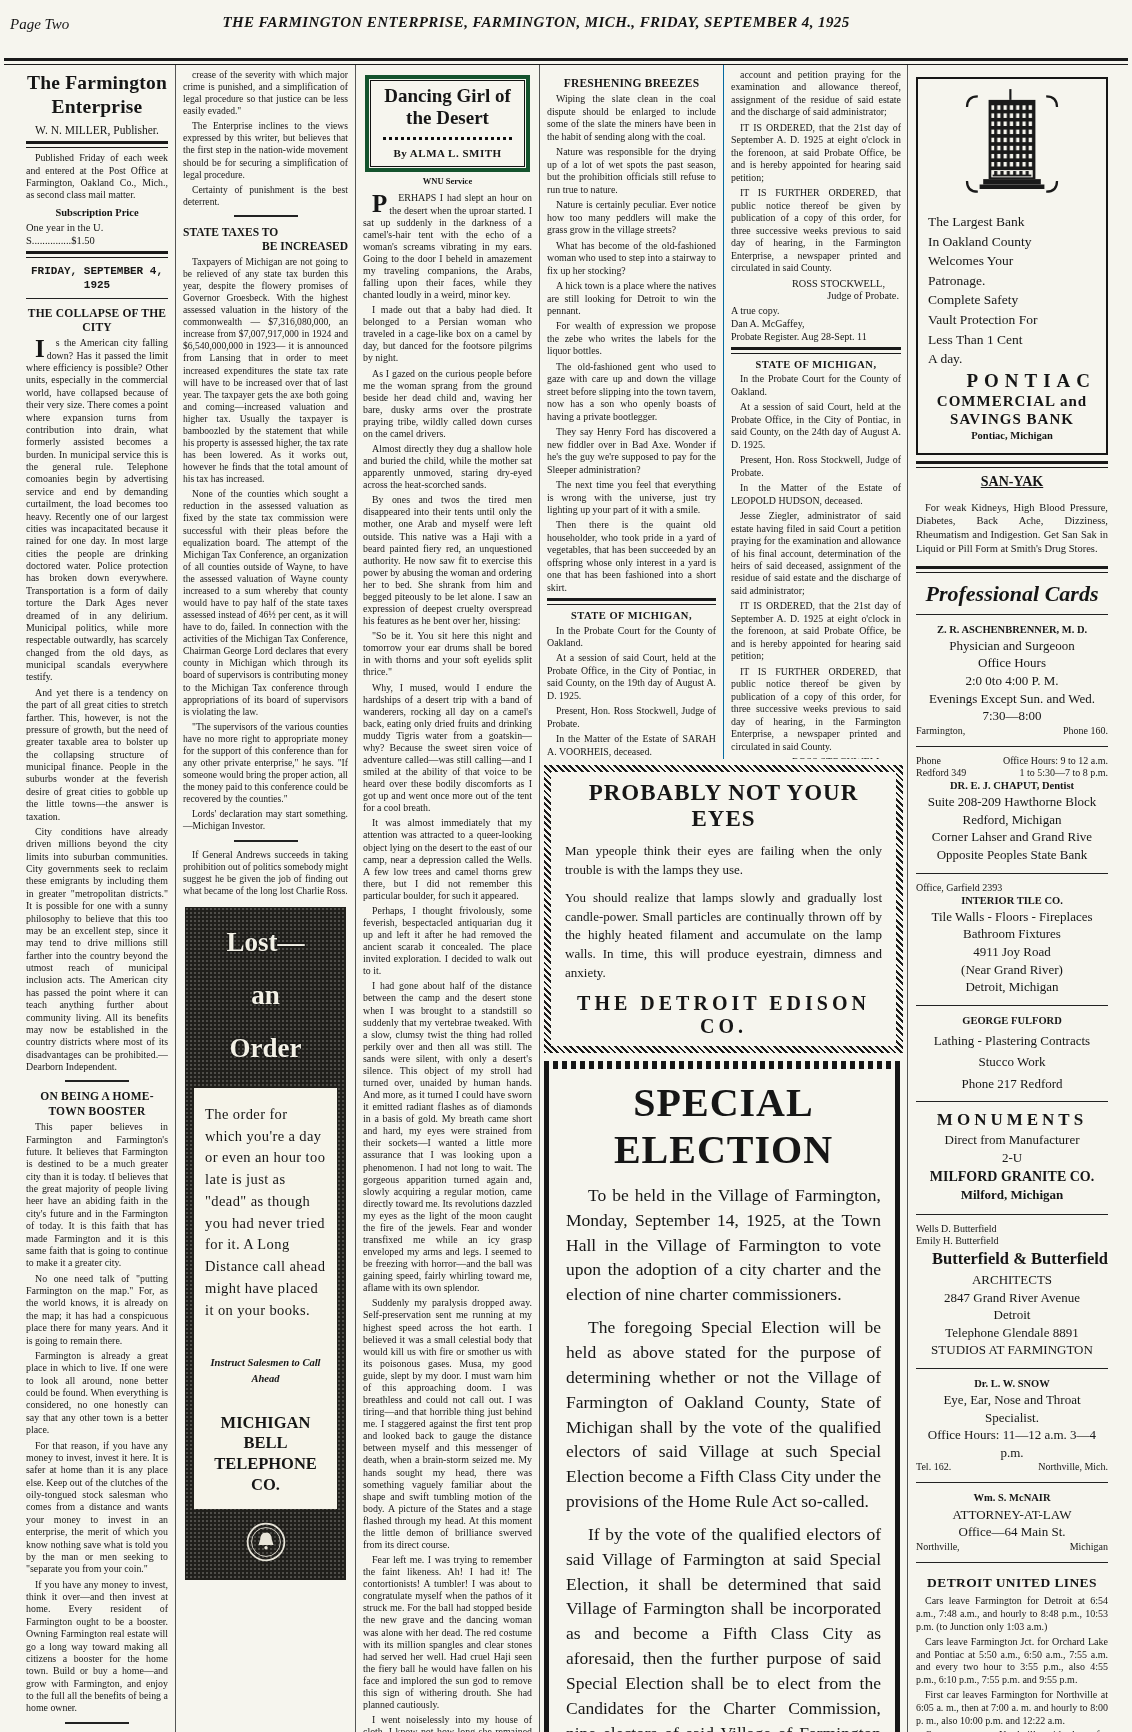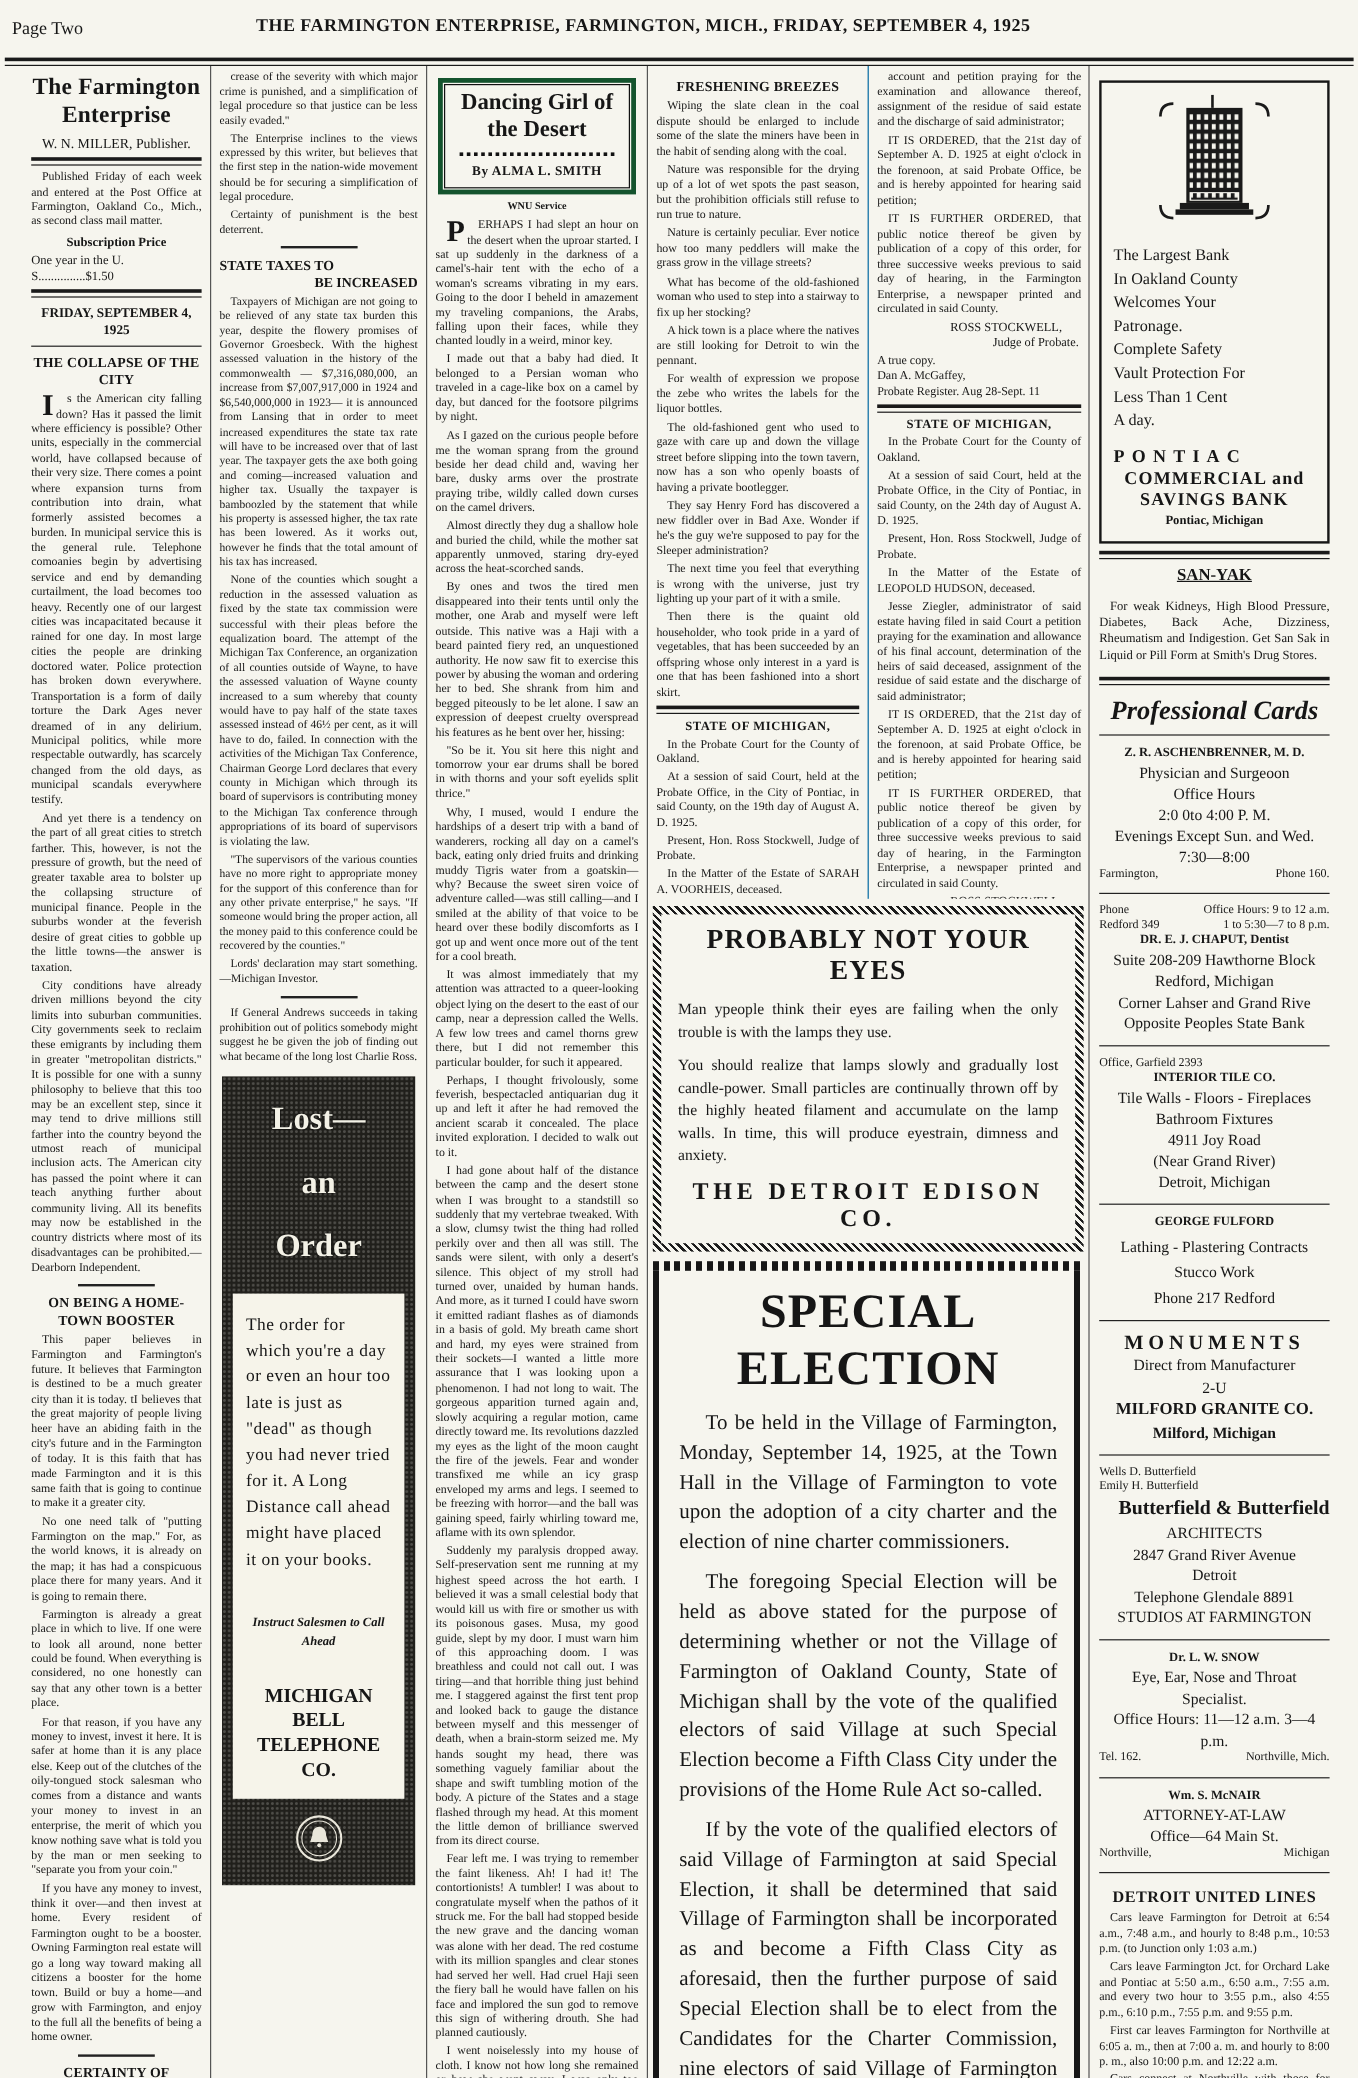--- a/index.html
+++ b/index.html
@@ -1,19 +1,19 @@
 <!DOCTYPE html>
 <html><head>
 <meta charset="utf-8">
 <style>
   html,body{margin:0;padding:0;background:#d8d5cc;}
   .page{position:relative;width:1132px;height:1732px;margin:0 auto;background:#f6f5ee;
         font-family:"Liberation Serif","DejaVu Serif",serif;color:#161616;overflow:hidden;}
   
-  .hdr{position:relative;height:46px;padding-top:2px;}
+  .hdr{position:relative;height:46px;padding-top:12px;font-style:italic;}
   .page-label{position:absolute;left:10px;top:16px;font-size:15px;}
   .masthead-line{position:absolute;left:0;right:60px;top:14px;text-align:center;font-weight:bold;font-size:15px;letter-spacing:.4px;}
   .rule-double{border-top:3px solid #1a1a1a;border-bottom:1px solid #1a1a1a;height:3px;margin:0 4px;}
   .rule-double.tight{margin:4px 0;}
   .rule{border-top:1.5px solid #222;margin:4px 0;}
   .short-rule{width:64px;border-top:2px solid #222;margin:7px auto;}
   
   .columns{display:grid;grid-template-columns:176px 180px 184px 368px 224px;height:1682px;}
   .col{border-right:1px solid #555;padding:4px 7px;overflow:hidden;max-height:1682px;}
   .col:last-child{border-right:none;}
@@ -24,21 +24,21 @@
   .c45{padding:0;border-right:1px solid #555;overflow:hidden;}
   .two-col{display:grid;grid-template-columns:184px 184px;height:694px;}
   .two-col .sub{border-right:1px solid #0369a1;padding:4px 7px;font-size:9.9px;line-height:1.26;overflow:hidden;}
   .two-col .sub:last-child{border-right:none;}
   .c6{font-size:10px;line-height:1.22;padding-right:24px;padding-left:8px;}
   
   .paper-name{font-size:19.5px;font-weight:bold;text-align:center;margin-top:2px;letter-spacing:.2px;}
   .publisher{font-size:11.5px;text-align:center;margin:3px 0 4px;}
   .sub-title{font-weight:bold;text-align:center;font-size:10.5px;margin:4px 0 2px;}
   .sub-line{font-size:10.5px;margin-bottom:4px;}
-  .date-line{font-weight:bold;text-align:center;font-size:11px;margin:7px 0 5px;}
+  .date-line{font-weight:bold;text-align:center;font-size:11px;margin:7px 0 5px;font-family:Liberation Mono, monospace;}
   .headline{font-weight:bold;text-align:center;font-size:11.5px;margin:7px 0 3px;letter-spacing:.2px;}
   .headline2{font-weight:bold;font-size:11.5px;margin:8px 0 2px;}
   .headline2 .l2{text-align:right;}
   
   .story-box{border:4px solid #14532d;outline:1px solid #111;outline-offset:-6px;padding:6px 8px 8px;margin:6px 2px 4px;text-align:center;}
   .story-title{font-size:19px;font-weight:bold;line-height:1.15;}
   .story-dots{border-top:3px dotted #111;margin:8px 6px 7px;}
   .story-by{font-weight:bold;font-size:11px;letter-spacing:.5px;}
   .wnu{font-size:8.5px;font-weight:bold;text-align:center;margin:4px 0 6px;}
   .story-body p:first-child::first-letter{font-size:25px;font-weight:bold;float:left;line-height:.85;padding:1px 2px 0 0;}
@@ -67,21 +67,21 @@
   .election .para{font-size:17.5px;line-height:1.42;text-indent:22px;margin-bottom:8px;}
   
   .probate-head{text-align:center;font-size:10.5px;font-weight:bold;letter-spacing:.5px;margin:4px 0 2px;}
   .sig-name{text-align:right;padding-right:16px;font-size:10.3px;}
   .sig-title{text-align:right;padding-right:2px;font-size:10.3px;margin-bottom:2px;}
   .truecopy div{font-size:10px;}
   
   .bank-box{border:2px solid #161616;padding:8px 10px 10px;margin:8px 0 6px;}
   .bank-art{text-align:center;margin-bottom:8px;}
   .bank-line{font-size:13.5px;line-height:1.45;}
-  .bank-name1{text-align:left;font-weight:bold;font-size:15px;letter-spacing:6px;margin-top:12px;}
+  .bank-name1{text-align:right;font-weight:bold;font-size:19px;letter-spacing:6px;margin-top:0;}
   .bank-name2{text-align:center;font-weight:bold;font-size:15px;letter-spacing:1px;}
   .bank-loc{text-align:center;font-weight:bold;font-size:10.5px;margin-top:2px;}
   .ad-title{text-align:center;font-weight:bold;font-size:14px;margin:5px 0 3px;}
   .ad-title u{text-decoration:underline;}
   .sanyak-body{font-size:10.5px;text-align:justify;text-indent:9px;line-height:1.3;}
   .prof-cards{text-align:center;font-weight:bold;font-size:22px;margin:8px 0 6px;font-style:italic;}
   .card{padding:4px 0 5px;}
   .card .cline{text-align:center;font-size:13px;line-height:1.35;}
   .card .cname{font-weight:bold;font-size:10.5px;}
   .split{display:flex;justify-content:space-between;font-size:10px;}

